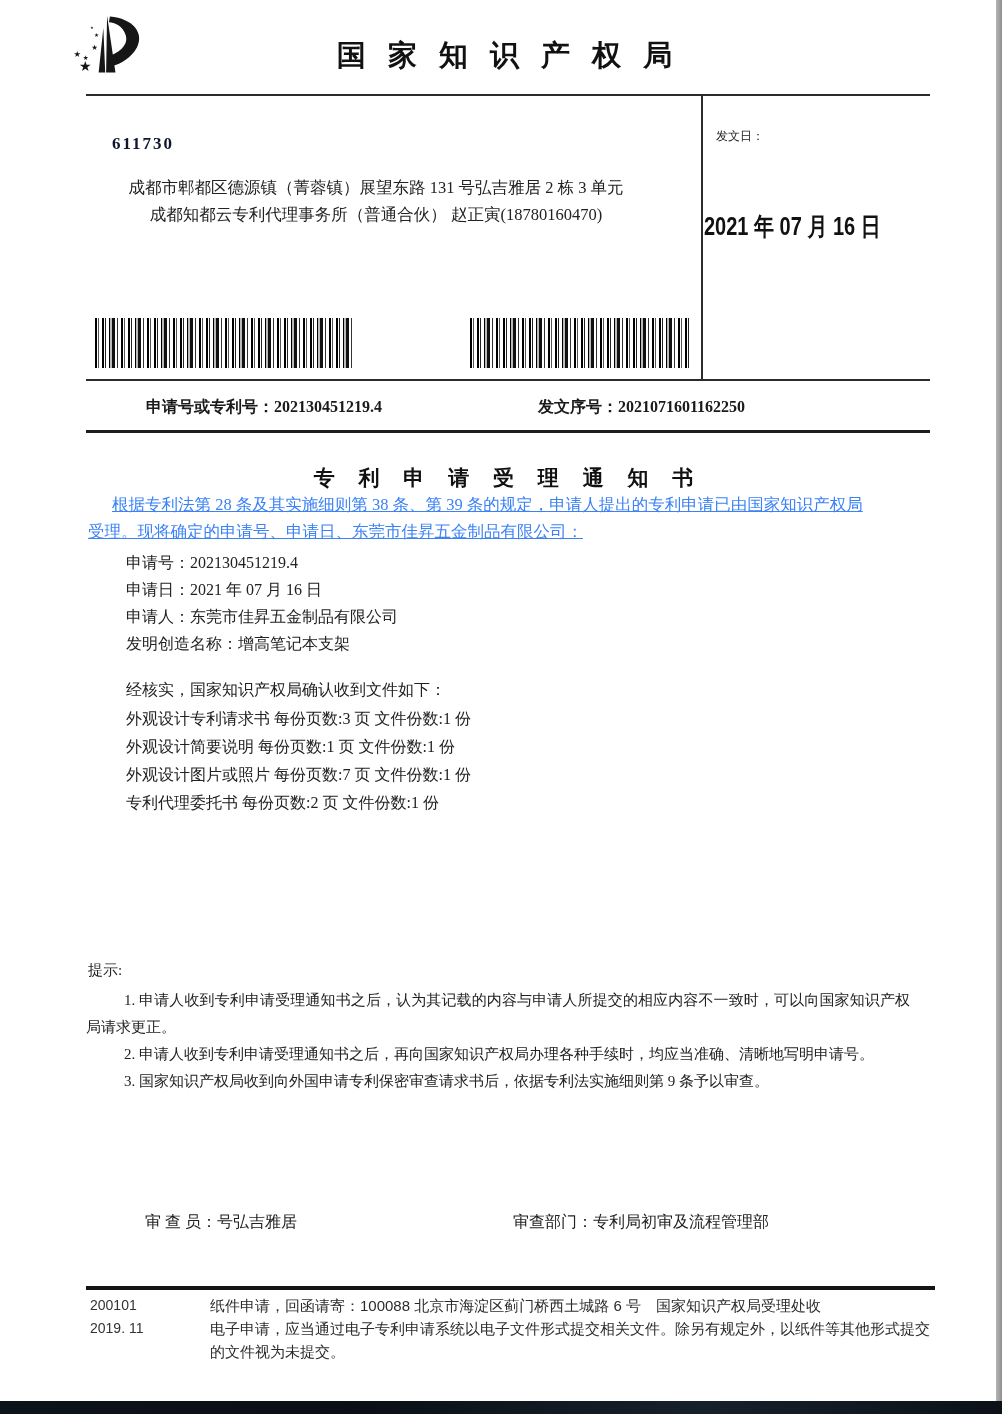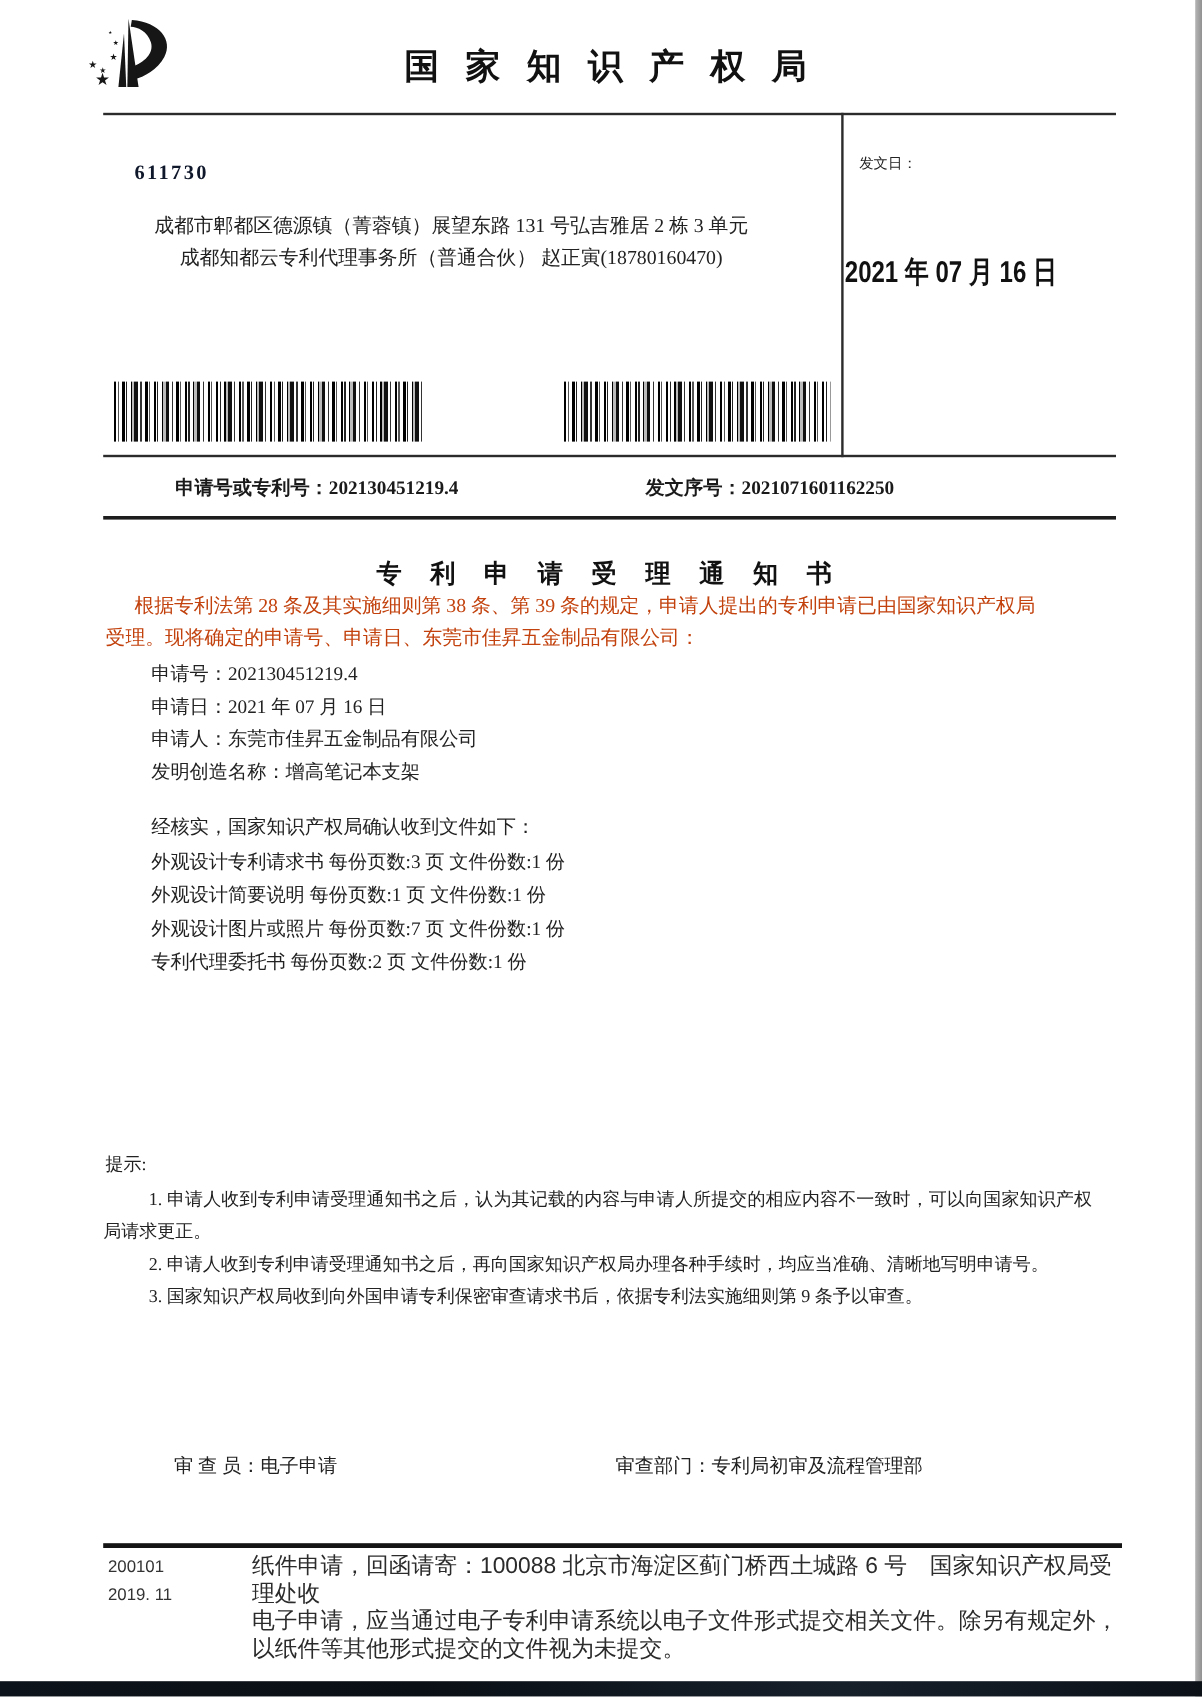--- a/index.html
+++ b/index.html
@@ -57,21 +57,21 @@
   .numrow-left{left:100px;margin-left:46px;}
   .numrow-right{left:538px;}
   
   .notice-title{
     left:86px;top:440px;width:844px;text-align:center;
     font-family:"Liberation Sans","DejaVu Sans",sans-serif;
     font-weight:bold;font-size:21px;letter-spacing:9px;color:#111;
     white-space:nowrap;
     margin-top:24px;
   }
-  .intro-line{left:88px;width:844px;font-size:16.5px;line-height:27px;color:#c2410c;}
+  .intro-line{left:88px;width:844px;font-size:16.5px;line-height:27px;color:#3b82f6;text-decoration:underline;}
   .intro-1{top:491px;padding-left:24px;}
   .intro-2{top:518px;}
   .field-line{left:126px;font-size:16px;line-height:27px;color:#222;white-space:nowrap;}
   .docs-line{left:126px;font-size:16px;line-height:28px;color:#222;white-space:nowrap;}
   
   .tips-heading{left:88px;top:961px;font-size:15px;color:#222;}
   .tip{left:86px;width:824px;font-size:15px;line-height:27px;color:#222;text-indent:38px;text-align:justify;}
   .tip-1{top:987px;}
   .tip-2{top:1041px;}
   .tip-3{top:1068px;}
@@ -81,21 +81,21 @@
   .signoff-dept{left:513px;}
   
   .footer-codes{
     left:90px;top:1294px;width:110px;
     font-family:"Liberation Sans","DejaVu Sans",sans-serif;
     font-size:14px;line-height:23px;color:#333;
   }
   .footer-text{
     left:210px;top:1294px;width:724px;
     font-family:"Liberation Sans","DejaVu Sans",sans-serif;
-    font-size:19px;line-height:23px;color:#2b2b2b;
+    font-size:15px;line-height:23px;color:#2b2b2b;
   }
   
   .edge-strip{left:996px;top:0;width:6px;height:1414px;
     background:linear-gradient(90deg,#b5b5b5,#8f8f8f);}
   .bottom-band{left:0;top:1401px;width:1002px;height:13px;
     background:linear-gradient(90deg,#0d131a,#0a0f15 35%,#16202b 70%,#0c1118);}
   .logo{left:66px;top:12px;width:84px;height:82px;}
 </style>
 </head>
 <body>
@@ -169,21 +169,21 @@
   <div class="abs docs-line" style="top:733px">外观设计简要说明  每份页数:1 页  文件份数:1 份</div>
   <div class="abs docs-line" style="top:761px">外观设计图片或照片  每份页数:7 页  文件份数:1 份</div>
   <div class="abs docs-line" style="top:789px">专利代理委托书  每份页数:2 页  文件份数:1 份</div>
 
   <div class="abs tips-heading">提示:</div>
   <div class="abs tip tip-1">1. 申请人收到专利申请受理通知书之后，认为其记载的内容与申请人所提交的相应内容不一致时，可以向国家知识产权局请求更正。</div>
   <div class="abs tip tip-2">2. 申请人收到专利申请受理通知书之后，再向国家知识产权局办理各种手续时，均应当准确、清晰地写明申请号。</div>
   <div class="abs tip tip-3">3. 国家知识产权局收到向外国申请专利保密审查请求书后，依据专利法实施细则第 9 条予以审查。</div>
 
   <div class="abs signoff signoff-examiner">
-    <span>审  查  员：</span><span>电子申请</span>
+    <span>审  查  员：</span><span>号弘吉雅居</span>
   </div>
   <div class="abs signoff signoff-dept">
     <span>审查部门：</span><span>专利局初审及流程管理部</span>
   </div>
 
   <div class="abs rule-footer"></div>
   <div class="abs footer-codes">
     <div>200101</div>
     <div>2019. 11</div>
   </div>

